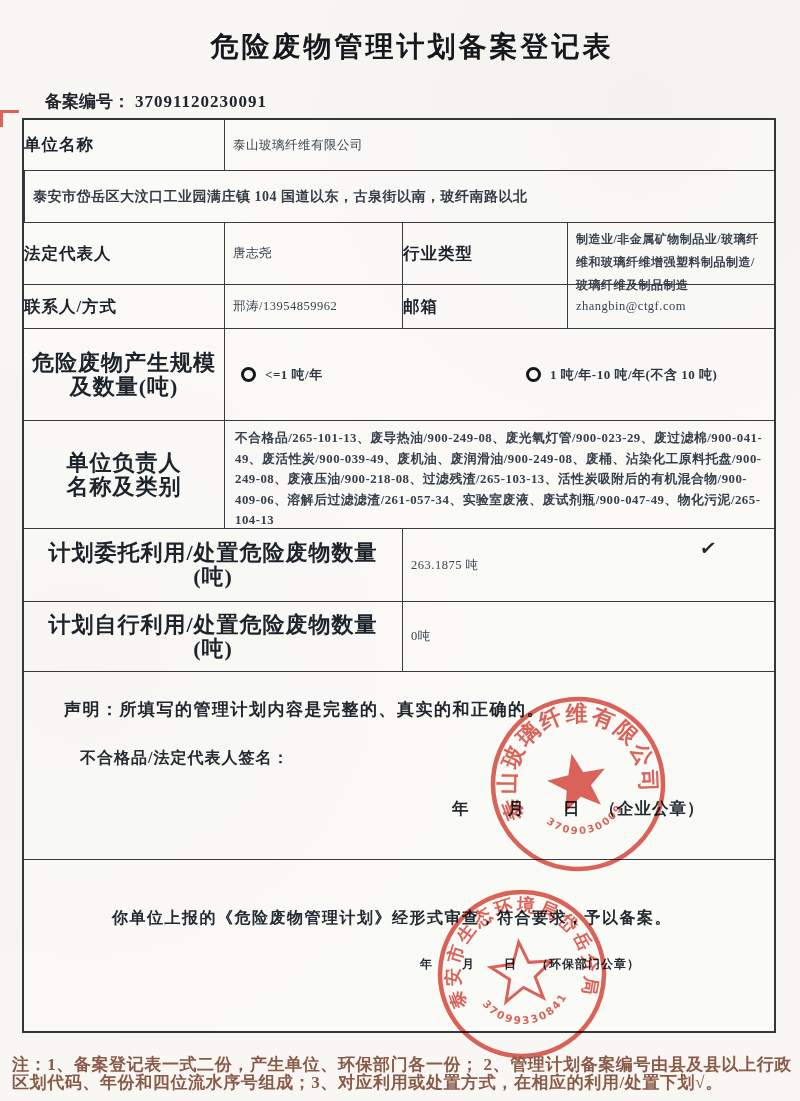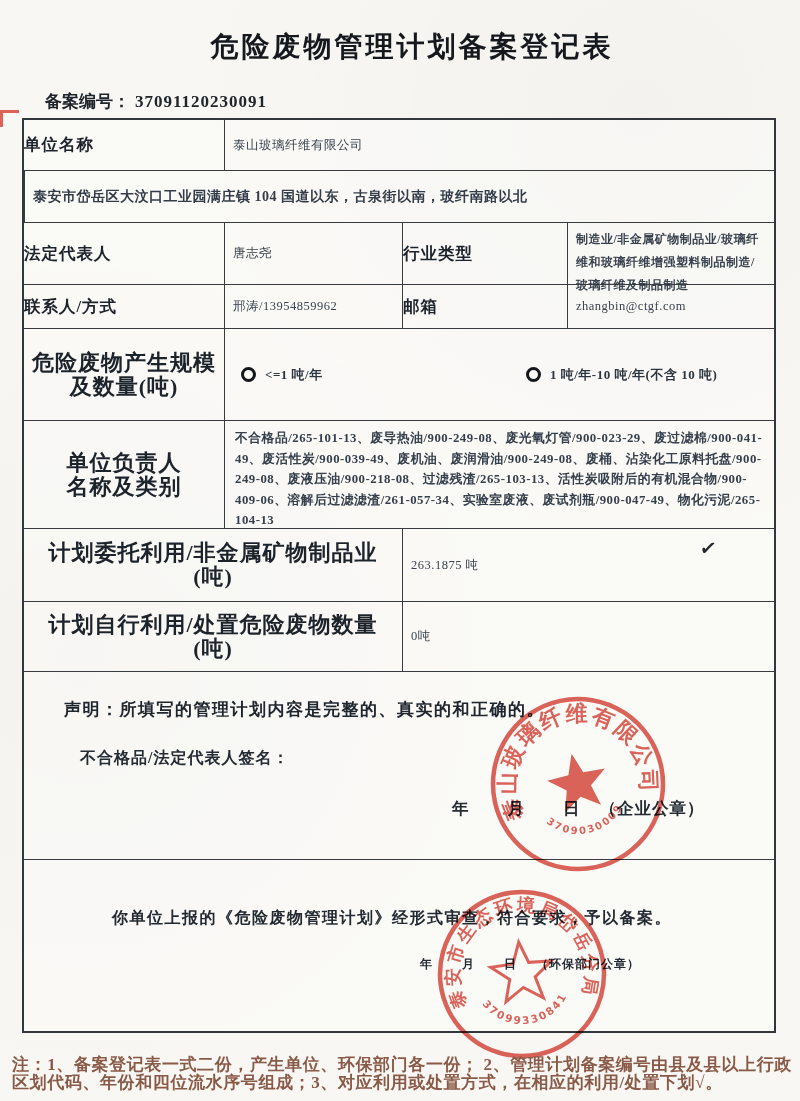--- a/index.html
+++ b/index.html
@@ -128,21 +128,21 @@
     <div class="r" style="height:108px">
       <div class="c lab-center" style="flex:0 0 200px">
         <span>单位负责人</span>
         <span>名称及类别</span>
       </div>
       <div class="c val val-waste sep" style="flex:1">不合格品/265-101-13、废导热油/900-249-08、废光氧灯管/900-023-29、废过滤棉/900-041-49、废活性炭/900-039-49、废机油、废润滑油/900-249-08、废桶、沾染化工原料托盘/900-249-08、废液压油/900-218-08、过滤残渣/265-103-13、活性炭吸附后的有机混合物/900-409-06、溶解后过滤滤渣/261-057-34、实验室废液、废试剂瓶/900-047-49、物化污泥/265-104-13</div>
     </div>
 
     <div class="r" style="height:73px">
       <div class="c lab-center" style="flex:0 0 378px;font-weight:700">
-        <span>计划委托利用/非金属矿物制品业</span>
+        <span>计划委托利用/处置危险废物数量</span>
         <span>(吨)</span>
       </div>
       <div class="c val sep" style="flex:1">263.1875 吨</div>
     </div>
 
     <div class="r" style="height:70px">
       <div class="c lab-center" style="flex:0 0 378px;font-weight:700">
         <span>计划自行利用/处置危险废物数量</span>
         <span>(吨)</span>
       </div>

